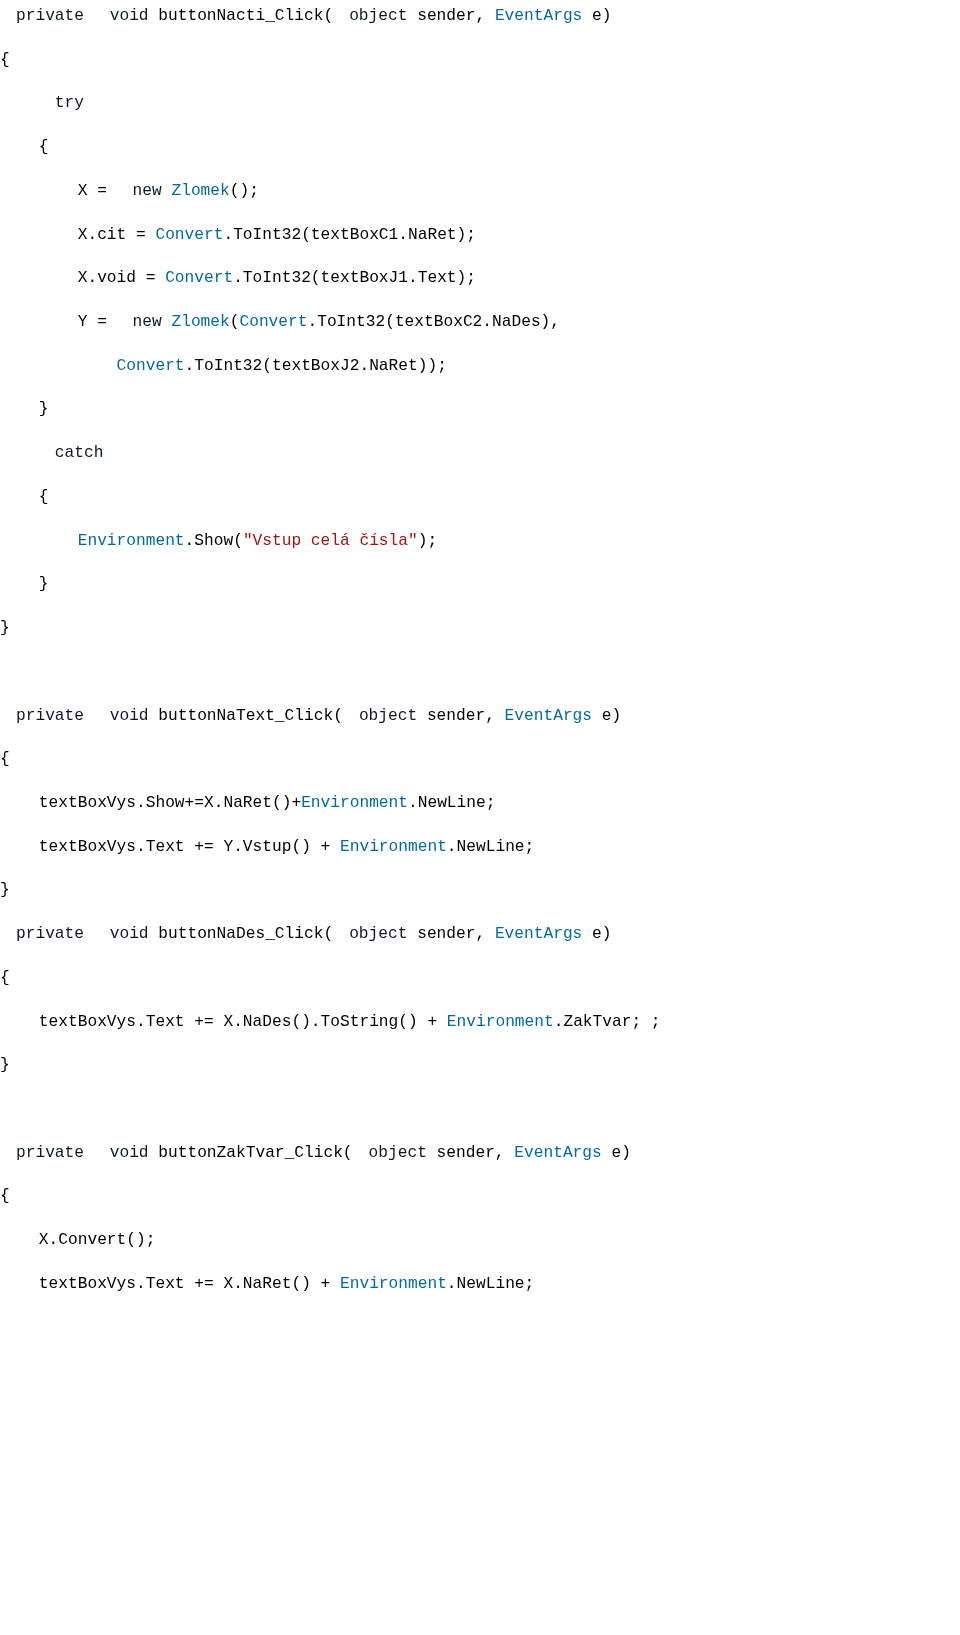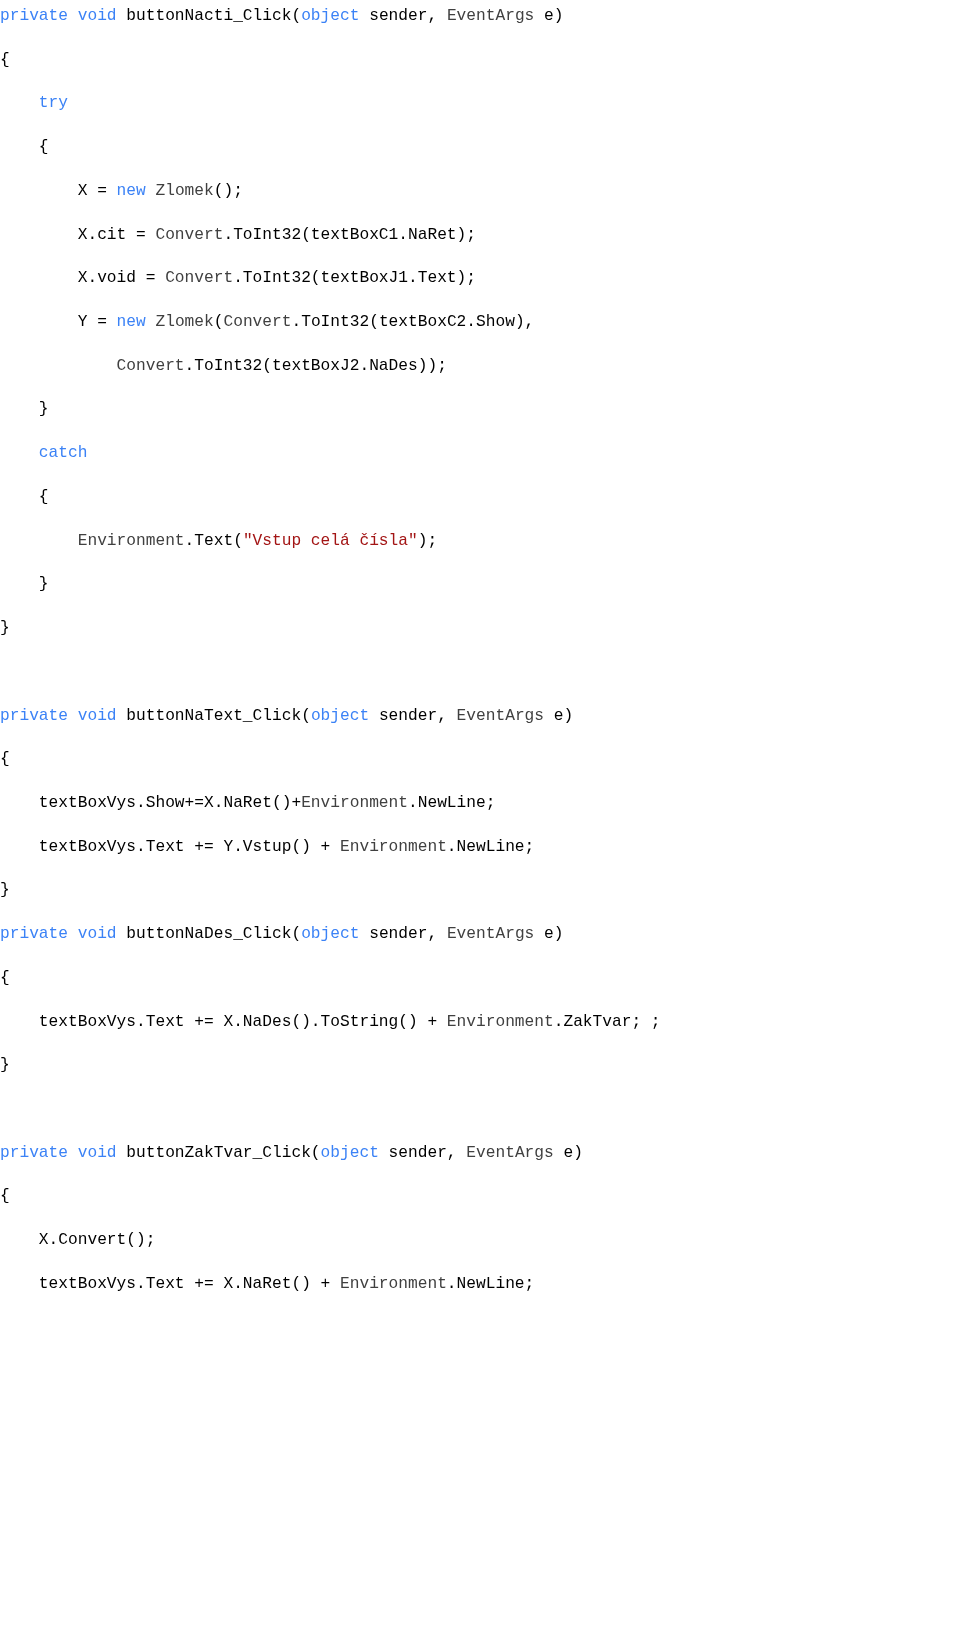--- a/index.html
+++ b/index.html
@@ -13,52 +13,52 @@
     font-size: 16.2px;
     line-height: 1.35;
     color: #000000;
     padding: 6px 0 20px 0;
   }
   pre.code {
     margin: 0;
     white-space: pre;
     font-family: "Courier New", Courier, monospace;
   }
-  .kw   { color: #3b82f6; }  
-  .type { color: #404040; }  
+  .kw   { color: #0f172a; padding-left: 16px; }  
+  .type { color: #0369a1; }  
   .str  { color: #a31515; }
 </style>
 </head>
 <body>
 
 <pre class="code"><span class="kw">private</span> <span class="kw">void</span><span> buttonNacti_Click(</span><span class="kw">object</span><span> sender, </span><span class="type">EventArgs</span><span> e)</span>
 
 <span>{</span>
 
     <span class="kw">try</span>
 
     <span>{</span>
 
         <span>X = </span><span class="kw">new</span><span> </span><span class="type">Zlomek</span><span>();</span>
 
         <span>X.cit = </span><span class="type">Convert</span><span>.ToInt32(textBoxC1.NaRet);</span>
 
         <span>X.void = </span><span class="type">Convert</span><span>.ToInt32(textBoxJ1.Text);</span>
 
-        <span>Y = </span><span class="kw">new</span><span> </span><span class="type">Zlomek</span><span>(</span><span class="type">Convert</span><span>.ToInt32(textBoxC2.Show),</span>
+        <span>Y = </span><span class="kw">new</span><span> </span><span class="type">Zlomek</span><span>(</span><span class="type">Convert</span><span>.ToInt32(textBoxC2.NaDes),</span>
 
-            <span class="type">Convert</span><span>.ToInt32(textBoxJ2.NaDes));</span>
+            <span class="type">Convert</span><span>.ToInt32(textBoxJ2.NaRet));</span>
 
     <span>}</span>
 
     <span class="kw">catch</span>
 
     <span>{</span>
 
-        <span class="type">Environment</span><span>.Text(</span><span class="str">"Vstup celá čísla"</span><span>);</span>
+        <span class="type">Environment</span><span>.Show(</span><span class="str">"Vstup celá čísla"</span><span>);</span>
 
     <span>}</span>
 
 <span>}</span>
 
 
 
 <span class="kw">private</span> <span class="kw">void</span><span> buttonNaText_Click(</span><span class="kw">object</span><span> sender, </span><span class="type">EventArgs</span><span> e)</span>
 
 <span>{</span>

